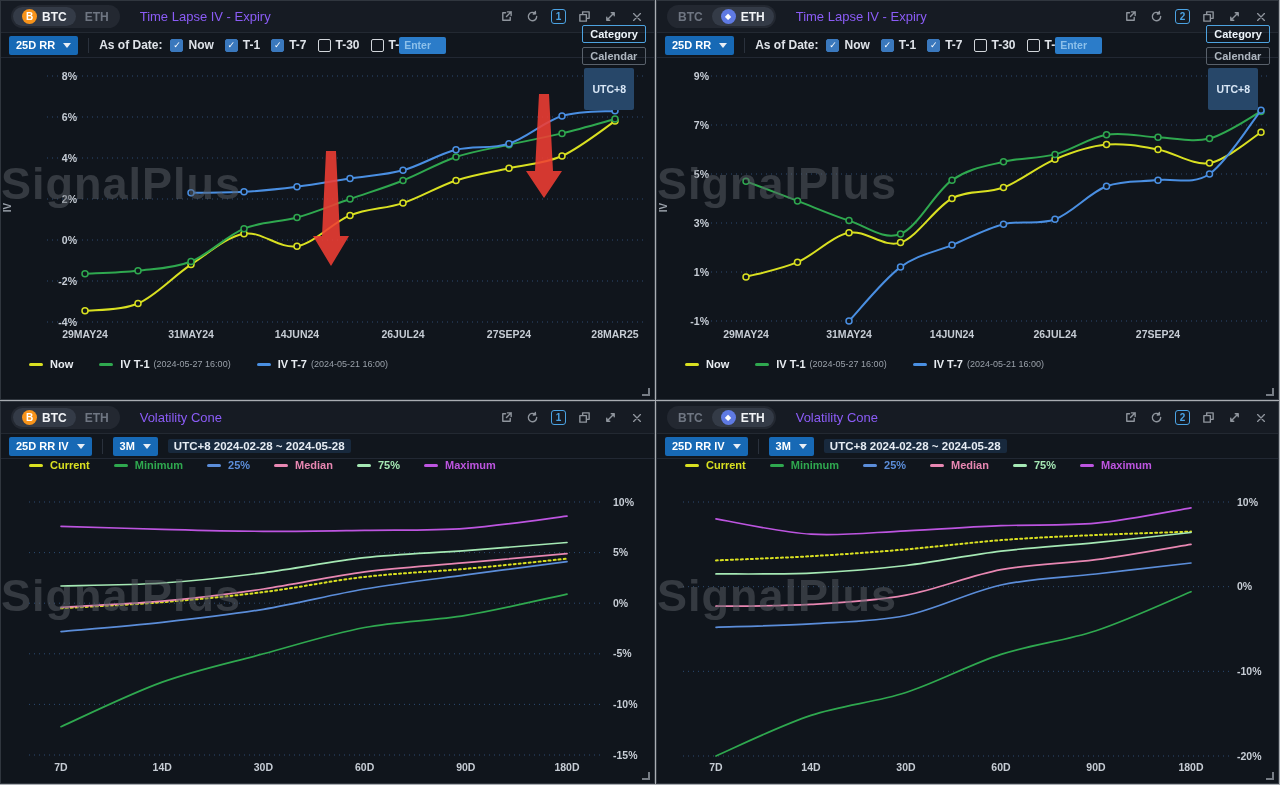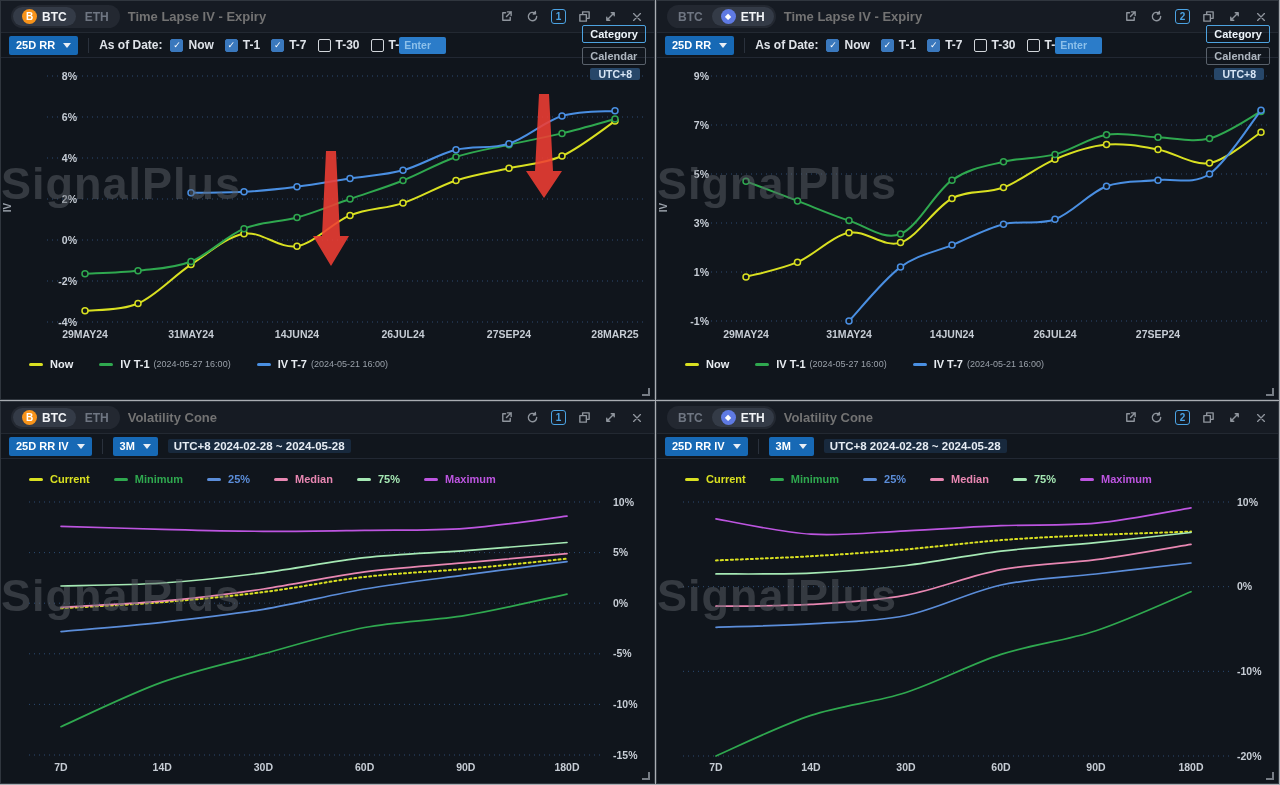--- a/index.html
+++ b/index.html
@@ -11,21 +11,21 @@
   .panel-header { height:32px; background:#161b23; display:flex; align-items:center;
     padding:0 10px; border-bottom:1px solid #232932; }
   .coin-toggle { display:flex; align-items:center; background:#232831; border-radius:13px; padding:2px; }
   .coin { display:flex; align-items:center; gap:5px; padding:2px 9px; border-radius:11px;
     font-size:12px; font-weight:700; color:#6f7682; cursor:pointer; }
   .coin.sel { background:#343b47; color:#f2f4f7; }
   .coin-ic { width:15px; height:15px; border-radius:50%; display:flex; align-items:center;
     justify-content:center; font-size:10px; font-weight:700; color:#fff; }
   .coin-ic.btc { background:#f7931a; }
   .coin-ic.eth { background:#5f7ae3; font-size:8px; }
-  .panel-title { margin-left:8px; font-size:13px; font-weight:700; color:#737373; }
+  .panel-title { margin-left:20px; font-size:13px; font-weight:400; color:#8b5cf6; }
   .panel-icons { margin-left:auto; display:flex; align-items:center; gap:11px; }
   .pic { width:15px; height:15px; display:flex; align-items:center; justify-content:center; cursor:pointer; }
   .pic svg { stroke:#8f959d; fill:none; stroke-width:1.5; stroke-linecap:round; stroke-linejoin:round; }
   .numbox { width:15px; height:15px; border:1px solid #4ba3e3; border-radius:3px; color:#4ba3e3;
     font-size:10px; font-weight:700; display:flex; align-items:center; justify-content:center; cursor:pointer; }
   .filter-bar { height:25px; background:#11161d; display:flex; align-items:center;
     padding:0 8px; border-bottom:1px solid #222833; }
   .dropdown { background:#1769b5; color:#fff; font-size:11px; font-weight:700; height:19px;
     border-radius:2px; display:flex; align-items:center; gap:8px; padding:0 7px; cursor:pointer; }
   .caret { width:0; height:0; border-left:4px solid transparent; border-right:4px solid transparent;
@@ -44,26 +44,26 @@
   .view-toggle { margin-left:auto; display:flex; gap:4px;flex-direction:column; }
   .vbtn { height:18px; padding:0 7px; font-size:11px; font-weight:700; border-radius:2px;
     display:flex; align-items:center; cursor:pointer; background:transparent; }
   .vbtn.sel { border:1px solid #4da3e0; color:#eef5fb; }
   .vbtn.unsel { border:1px solid #59616b; color:#aeb6bf; }
   .daterange { font-size:11.5px; font-weight:700; color:#e6ecf3; margin-left:10px;
     background:rgba(44,94,146,0.28); padding:1px 6px; border-radius:2px; }
   .chart-wrap { position:relative; }
   .watermark { position:absolute; left:0; right:0; text-align:left; font-size:45px; font-weight:700;
     letter-spacing:1px; color:#5a5f66; opacity:0.5; pointer-events:none; }
-  .utc-badge { position:absolute; right:14px; top:10px; background:#274769; color:#d9e7f6;
-    font-size:10.5px; font-weight:700; padding:0 8px; border-radius:2px; }
+  .utc-badge { position:absolute; right:20px; top:10px; background:#274769; color:#d9e7f6;
+    font-size:10.5px; font-weight:700; padding:15px 8px; border-radius:2px; }
   .iv-label { position:absolute; left:2px; top:46%; transform:rotate(-90deg); font-size:10px;
     font-weight:700; color:#9aa1aa; }
   .tl-legend { display:flex; align-items:center; gap:26px; margin:10px 0 0 28px; }
-  .cone-legend { height:26px; display:flex; align-items:flex-end; gap:24px; padding-left:28px;
+  .cone-legend { height:26px; display:flex; align-items:flex-start; gap:24px; padding-left:28px;
     background:#10151c; }
   .leg-item { display:flex; align-items:center; gap:7px; cursor:pointer; }
   .leg-dash { width:14px; height:3px; border-radius:2px; }
   .leg-label { font-size:11px; font-weight:700; color:#e8ecf1; }
   .leg-suffix { font-size:9px; font-weight:400; color:#99a0a9; margin-left:-3px; }
   .resize-corner { position:absolute; right:4px; bottom:3px; width:8px; height:8px;
     border-right:2px solid #767c84; border-bottom:2px solid #767c84; cursor:nwse-resize; }
   .arrows { position:absolute; inset:0; pointer-events:none; }
   svg.chart { display:block; }
   text { font-family:"Liberation Sans","DejaVu Sans",sans-serif; }

